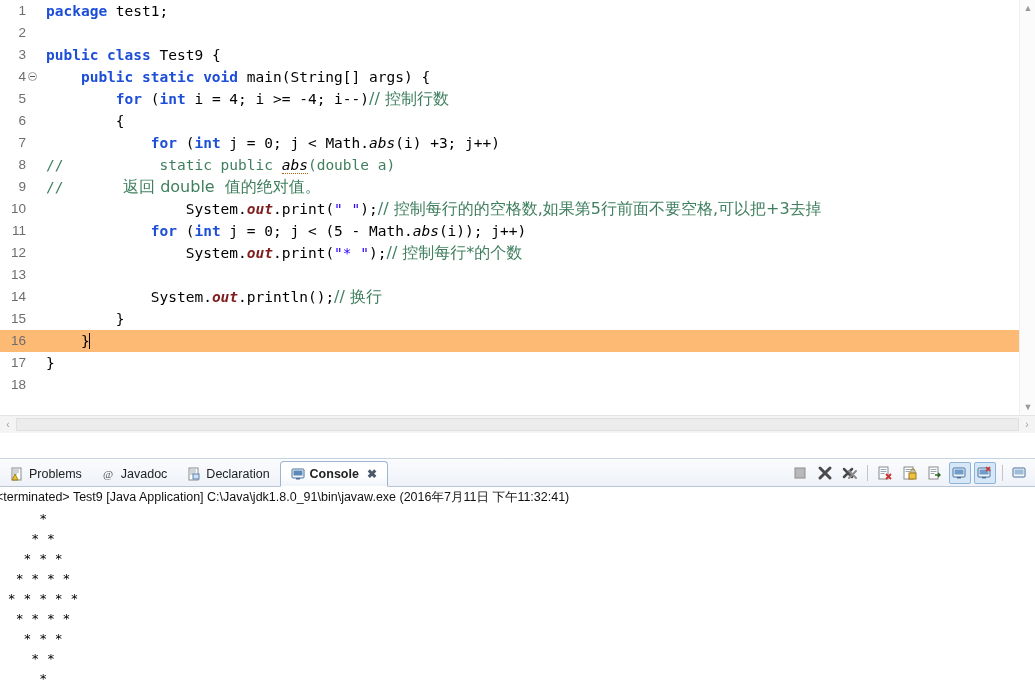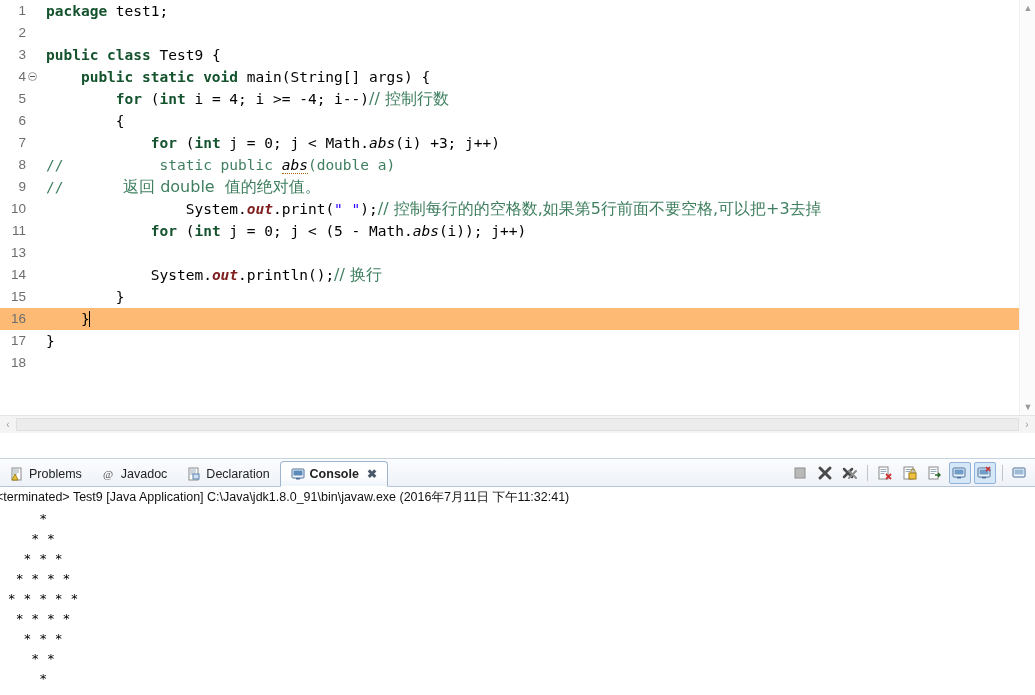--- a/index.html
+++ b/index.html
@@ -72,21 +72,21 @@
   .gutter-sep {
     display:inline-block; width:6px; flex:0 0 6px;
   }
   .code-text {
     display:inline-block;
     padding-left:2px;
     white-space:pre;
   }
 
   
-  .kw   { color:#14532d; font-weight:bold; }
+  .kw   { color:#1d4ed8; font-weight:bold; }
   .plain{ color:#000000; }
   .str  { color:#2a00ff; }
   .cmt  { color:#3f7f5f; }
   .fld  { color:#7f1d1d; font-style:italic; font-weight:bold; }
   .mth  { color:#000000; font-style:italic; }
   .mth-u{ color:#000000; font-style:italic; border-bottom:1px dotted #b06000; }
   .cjk  { font-family:"DejaVu Sans", sans-serif; font-size:16px; }
 
   .caret {
     display:inline-block;
@@ -204,20 +204,21 @@
           <div class="code-line"><span class="gutter-num">2</span><span class="fold-col"></span><span class="gutter-sep"></span><span class="code-text"></span></div>
           <div class="code-line"><span class="gutter-num">3</span><span class="fold-col"></span><span class="gutter-sep"></span><span class="code-text"><span class="kw">public class </span><span class="plain">Test9 {</span></span></div>
           <div class="code-line"><span class="gutter-num">4</span><span class="fold-col"><span class="fold-marker"></span></span><span class="gutter-sep"></span><span class="code-text"><span class="kw">    public static void </span><span class="plain">main(String[] args) {</span></span></div>
           <div class="code-line"><span class="gutter-num">5</span><span class="fold-col"></span><span class="gutter-sep"></span><span class="code-text"><span class="kw">        for </span><span class="plain">(</span><span class="kw">int</span><span class="plain"> i = 4; i &gt;= -4; i--)</span><span class="cmt cjk">// 控制行数</span></span></div>
           <div class="code-line"><span class="gutter-num">6</span><span class="fold-col"></span><span class="gutter-sep"></span><span class="code-text"><span class="plain">        {</span></span></div>
           <div class="code-line"><span class="gutter-num">7</span><span class="fold-col"></span><span class="gutter-sep"></span><span class="code-text"><span class="kw">            for </span><span class="plain">(</span><span class="kw">int</span><span class="plain"> j = 0; j &lt; Math.</span><span class="mth">abs</span><span class="plain">(i) +3; j++)</span></span></div>
           <div class="code-line"><span class="gutter-num">8</span><span class="fold-col"></span><span class="gutter-sep"></span><span class="code-text"><span class="cmt">// </span><span class="cmt">          static public </span><span class="cmt mth-u">abs</span><span class="cmt">(double a)</span></span></div>
           <div class="code-line"><span class="gutter-num">9</span><span class="fold-col"></span><span class="gutter-sep"></span><span class="code-text"><span class="cmt">// </span><span class="cmt cjk">          返回 double  值的绝对值。</span></span></div>
           <div class="code-line"><span class="gutter-num">10</span><span class="fold-col"></span><span class="gutter-sep"></span><span class="code-text"><span class="plain">                System.</span><span class="fld">out</span><span class="plain">.print(</span><span class="str">" "</span><span class="plain">);</span><span class="cmt cjk">// 控制每行的的空格数,如果第5行前面不要空格,可以把+3去掉</span></span></div>
           <div class="code-line"><span class="gutter-num">11</span><span class="fold-col"></span><span class="gutter-sep"></span><span class="code-text"><span class="kw">            for </span><span class="plain">(</span><span class="kw">int</span><span class="plain"> j = 0; j &lt; (5 - Math.</span><span class="mth">abs</span><span class="plain">(i)); j++)</span></span></div>
+          <div class="code-line"><span class="gutter-num">12</span><span class="fold-col"></span><span class="gutter-sep"></span><span class="code-text"><span class="plain">                System.</span><span class="fld">out</span><span class="plain">.print(</span><span class="str">"* "</span><span class="plain">);</span><span class="cmt cjk">// 控制每行*的个数</span></span></div>
           <div class="code-line"><span class="gutter-num">13</span><span class="fold-col"></span><span class="gutter-sep"></span><span class="code-text"></span></div>
           <div class="code-line"><span class="gutter-num">14</span><span class="fold-col"></span><span class="gutter-sep"></span><span class="code-text"><span class="plain">            System.</span><span class="fld">out</span><span class="plain">.println();</span><span class="cmt cjk">// 换行</span></span></div>
           <div class="code-line"><span class="gutter-num">15</span><span class="fold-col"></span><span class="gutter-sep"></span><span class="code-text"><span class="plain">        }</span></span></div>
           <div class="code-line current"><span class="gutter-num">16</span><span class="fold-col"></span><span class="gutter-sep"></span><span class="code-text"><span class="plain">    }</span><span class="caret"></span></span></div>
           <div class="code-line"><span class="gutter-num">17</span><span class="fold-col"></span><span class="gutter-sep"></span><span class="code-text"><span class="plain">}</span></span></div>
           <div class="code-line"><span class="gutter-num">18</span><span class="fold-col"></span><span class="gutter-sep"></span><span class="code-text"></span></div>
         </div>
     </div>
 
     <div class="v-scroll">

